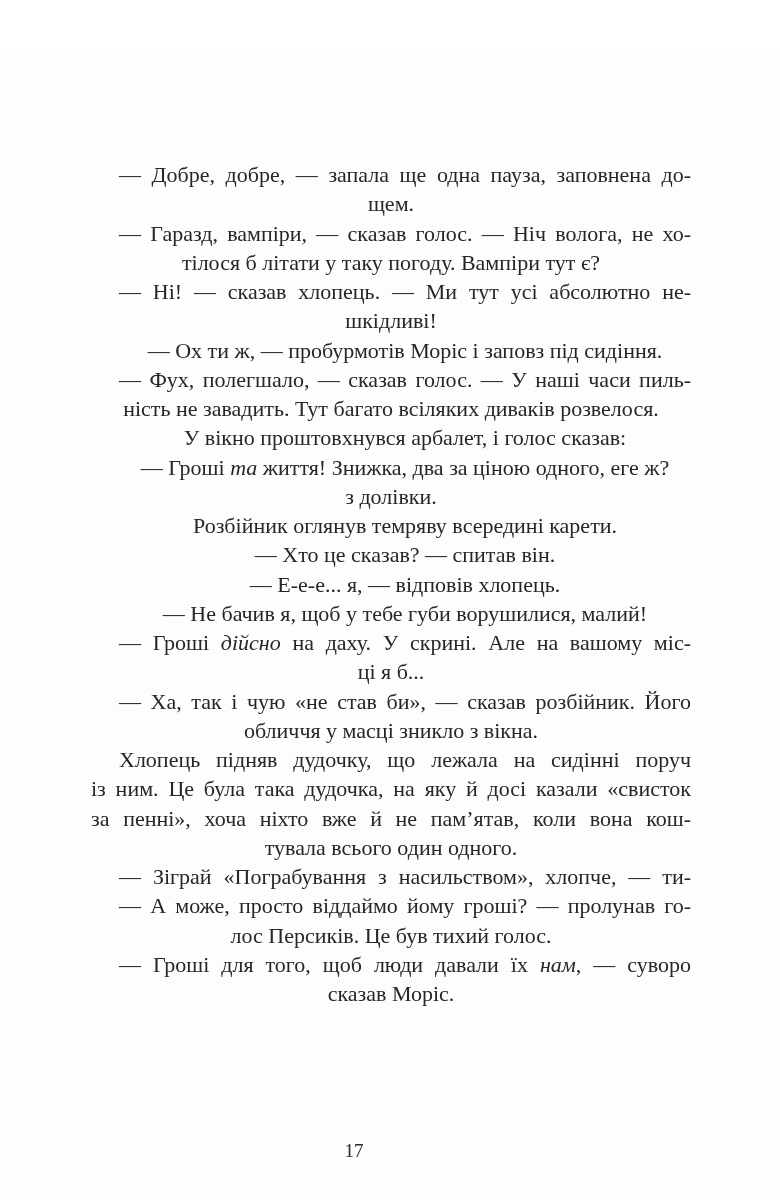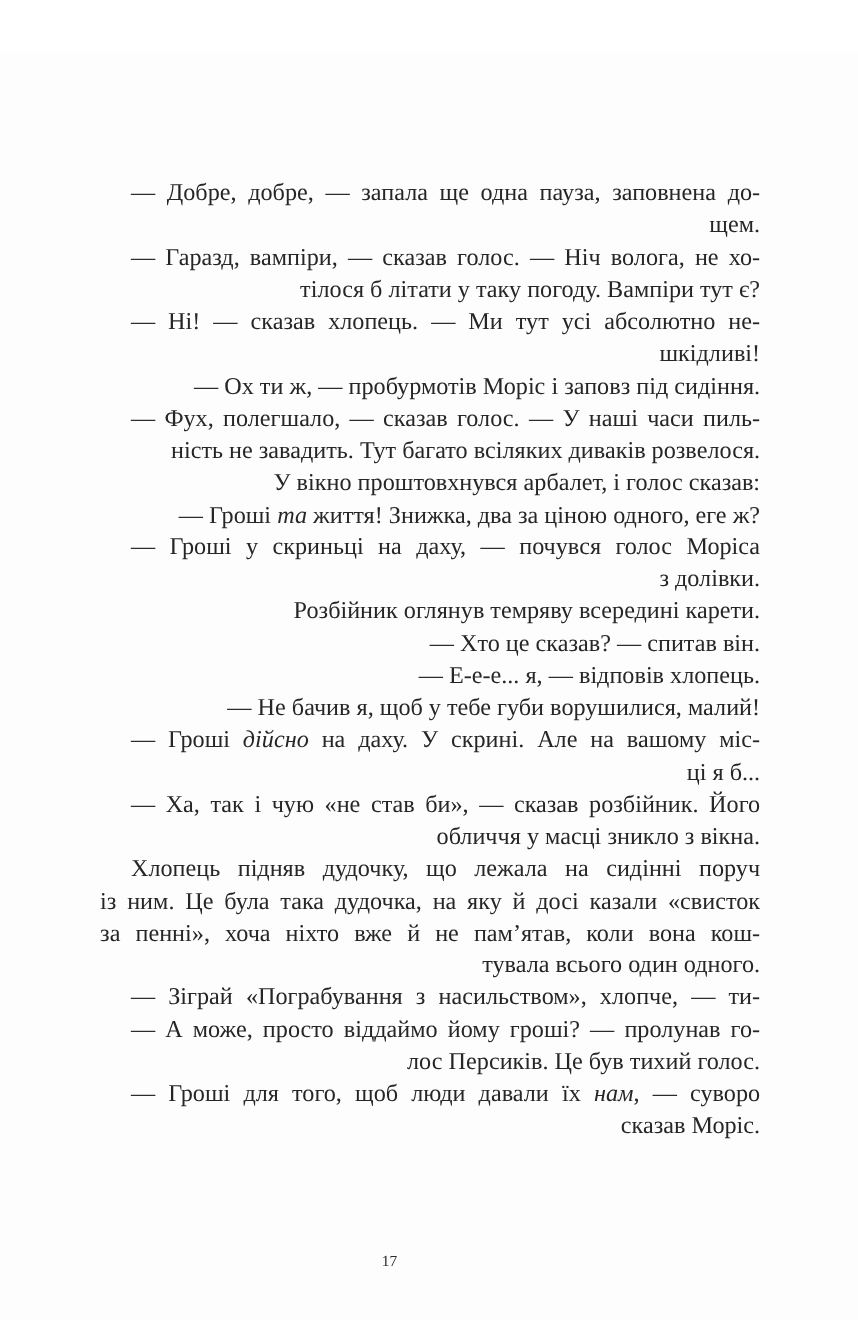--- a/index.html
+++ b/index.html
@@ -20,61 +20,60 @@
   .text-block {
     position: absolute;
     left: 91px;
     top: 112px;
     width: 600px;
     font-size: 22px;
   }
   .line {
     height: 29.25px;
     line-height: 29.25px;
-    text-align: right;
+    text-align: center;
     white-space: normal;
     overflow: visible;
   }
   .line.just {
     text-align: justify;
     text-align-last: justify;
   }
   .line.first {
     text-indent: 28px;
   }
   .line em {
     font-family: "Liberation Serif", "DejaVu Serif", serif;
   }
   .page-number {
     position: absolute;
     top: 1092px;
     left: 0;
     width: 708px;
     text-align: center;
-    font-size: 14px;
+    font-size: 19px;
     color: #2b2b2b;
   }
 </style>
 </head>
 <body>
 
 <div class="page">
   <div class="text-block">
       <div class="line first just"><span>— Добре, добре, — запала ще одна пауза, заповнена до-</span></div>
       <div class="line"><span>щем.</span></div>
       <div class="line first just"><span>— Гаразд, вампіри, — сказав голос. — Ніч волога, не хо-</span></div>
       <div class="line"><span>тілося б літати у таку погоду. Вампіри тут є?</span></div>
       <div class="line first just"><span>— Ні! — сказав хлопець. — Ми тут усі абсолютно не-</span></div>
       <div class="line"><span>шкідливі!</span></div>
       <div class="line first"><span>— Ох ти ж, — пробурмотів Моріс і заповз під сидіння.</span></div>
       <div class="line first just"><span>— Фух, полегшало, — сказав голос. — У наші часи пиль-</span></div>
       <div class="line"><span>ність не завадить. Тут багато всіляких диваків розвелося.</span></div>
       <div class="line first"><span>У вікно проштовхнувся арбалет, і голос сказав:</span></div>
       <div class="line first"><span>— Гроші </span><em>та</em><span> життя! Знижка, два за ціною одного, еге ж?</span></div>
-      <div class="line first just"><span>— Гроші у скриньці на даху, — почувся голос Моріса</span></div>
       <div class="line"><span>з долівки.</span></div>
       <div class="line first"><span>Розбійник оглянув темряву всередині карети.</span></div>
       <div class="line first"><span>— Хто це сказав? — спитав він.</span></div>
       <div class="line first"><span>— Е-е-е... я, — відповів хлопець.</span></div>
       <div class="line first"><span>— Не бачив я, щоб у тебе губи ворушилися, малий!</span></div>
       <div class="line first just"><span>— Гроші </span><em>дійсно</em><span> на даху. У скрині. Але на вашому міс-</span></div>
       <div class="line"><span>ці я б...</span></div>
       <div class="line first just"><span>— Ха, так і чую «не став би», — сказав розбійник. Його</span></div>
       <div class="line"><span>обличчя у масці зникло з вікна.</span></div>
       <div class="line first just"><span>Хлопець підняв дудочку, що лежала на сидінні поруч</span></div>

